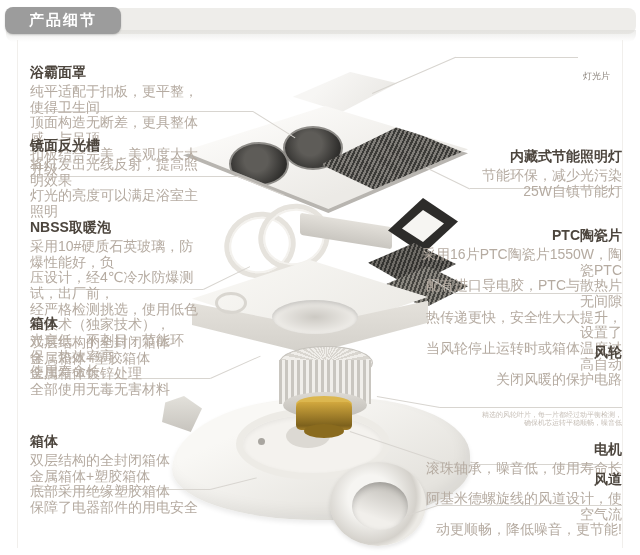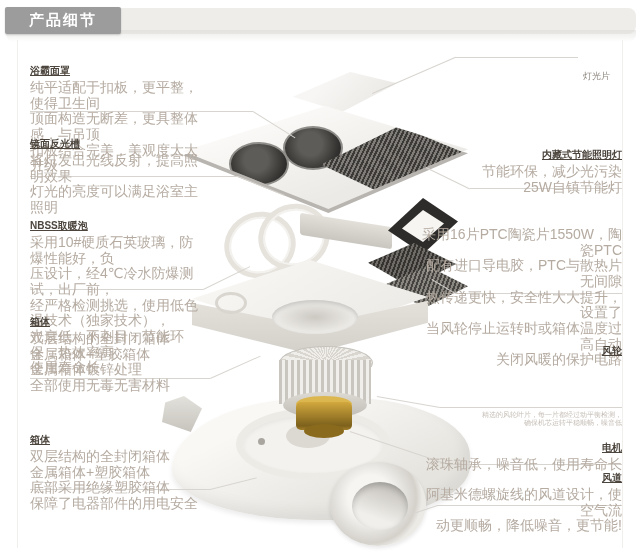--- a/index.html
+++ b/index.html
@@ -12,30 +12,30 @@
   
   .header-bar{
     left:6px;top:8px;width:630px;height:26px;border-radius:8px;
     background:#eeedea;
   }
   .header-shadow{
     left:6px;top:30px;width:630px;height:12px;border-radius:0 0 8px 8px;
     background:linear-gradient(#dbdad6,rgba(255,255,255,0));opacity:.55;
   }
   .badge{
-    left:5px;top:7px;width:116px;height:27px;border-radius:2px;
+    left:5px;top:7px;width:116px;height:27px;border-radius:8px;
     background:#9c9c9c;color:#ffffff;font-size:15px;font-weight:bold;
     display:flex;align-items:center;justify-content:center;letter-spacing:2px;
     box-shadow:0 1px 2px rgba(0,0,0,.18);
   }
   
   .edge{width:1px;top:40px;height:508px;background:#f1efec;}
   
   .lbl{z-index:5;}
-  .lbl .title{font-size:10px;font-weight:bold;color:#4c453d;margin-bottom:2px;text-decoration:underline;}
+  .lbl .title{font-size:14px;font-weight:bold;color:#4c453d;margin-bottom:2px;}
   .lbl .body{font-size:14px;line-height:1.12;color:#b5aba1;white-space:pre-line;}
   .lbl.left{left:30px;width:170px;text-align:left;}
   .lbl.right{right:18px;width:200px;text-align:right;}
   .lbl .note{font-size:7px;line-height:1.15;color:#c6beb6;white-space:pre-line;}
   .tag{font-size:9px;color:#8d867f;}
   
   .hline{height:1px;background:#d8d5d0;z-index:1;}
   .dline{height:1px;background:#d8d5d0;transform-origin:0 0;z-index:1;}
   
   .shape{position:absolute;}
@@ -228,20 +228,21 @@
 保障了电器部件的用电安全</div>
 </div>
 
 <div class="abs tag" style="left:583px;top:50px;margin-top:20px;">灯光片</div>
 <div class="abs lbl right" style="top:148px;">
   <div class="title">内藏式节能照明灯</div>
   <div class="body">节能环保，减少光污染
 25W自镇节能灯</div>
 </div>
 <div class="abs lbl right" style="top:227px;">
+  <div class="title">PTC陶瓷片</div>
   <div class="body">采用16片PTC陶瓷片1550W，陶瓷PTC
 配有进口导电胶，PTC与散热片无间隙
 热传递更快，安全性大大提升，设置了
 当风轮停止运转时或箱体温度过高自动
 关闭风暖的保护电路</div>
 </div>
 <div class="abs lbl right" style="top:344px;">
   <div class="title">风轮</div>
 </div>
 <div class="abs lbl right" style="top:411px;">

